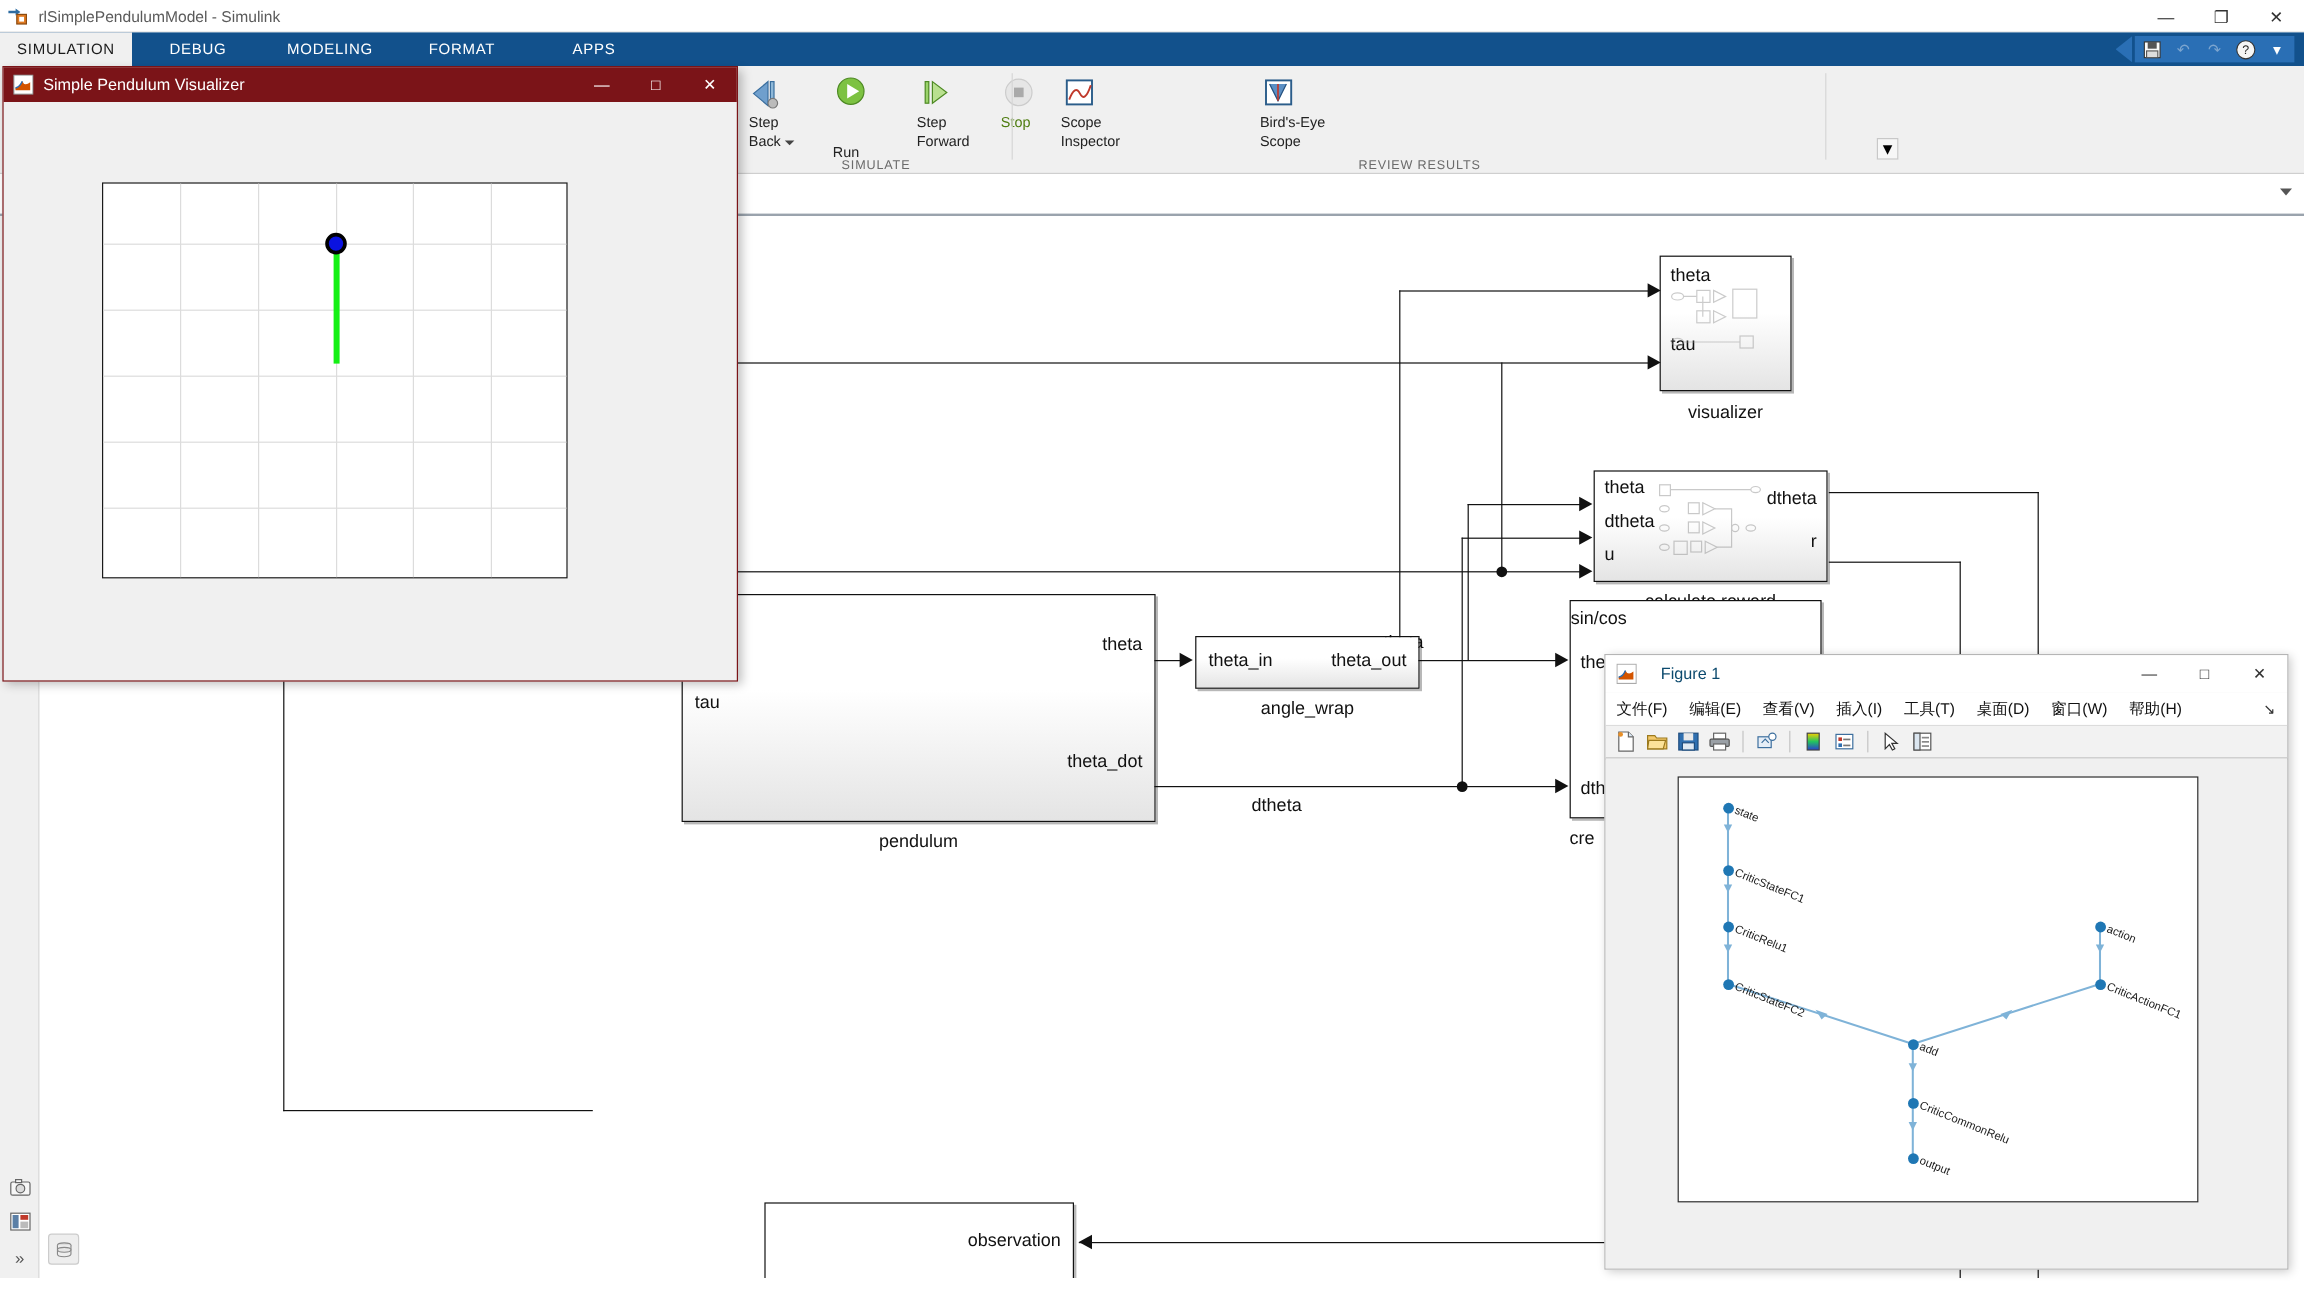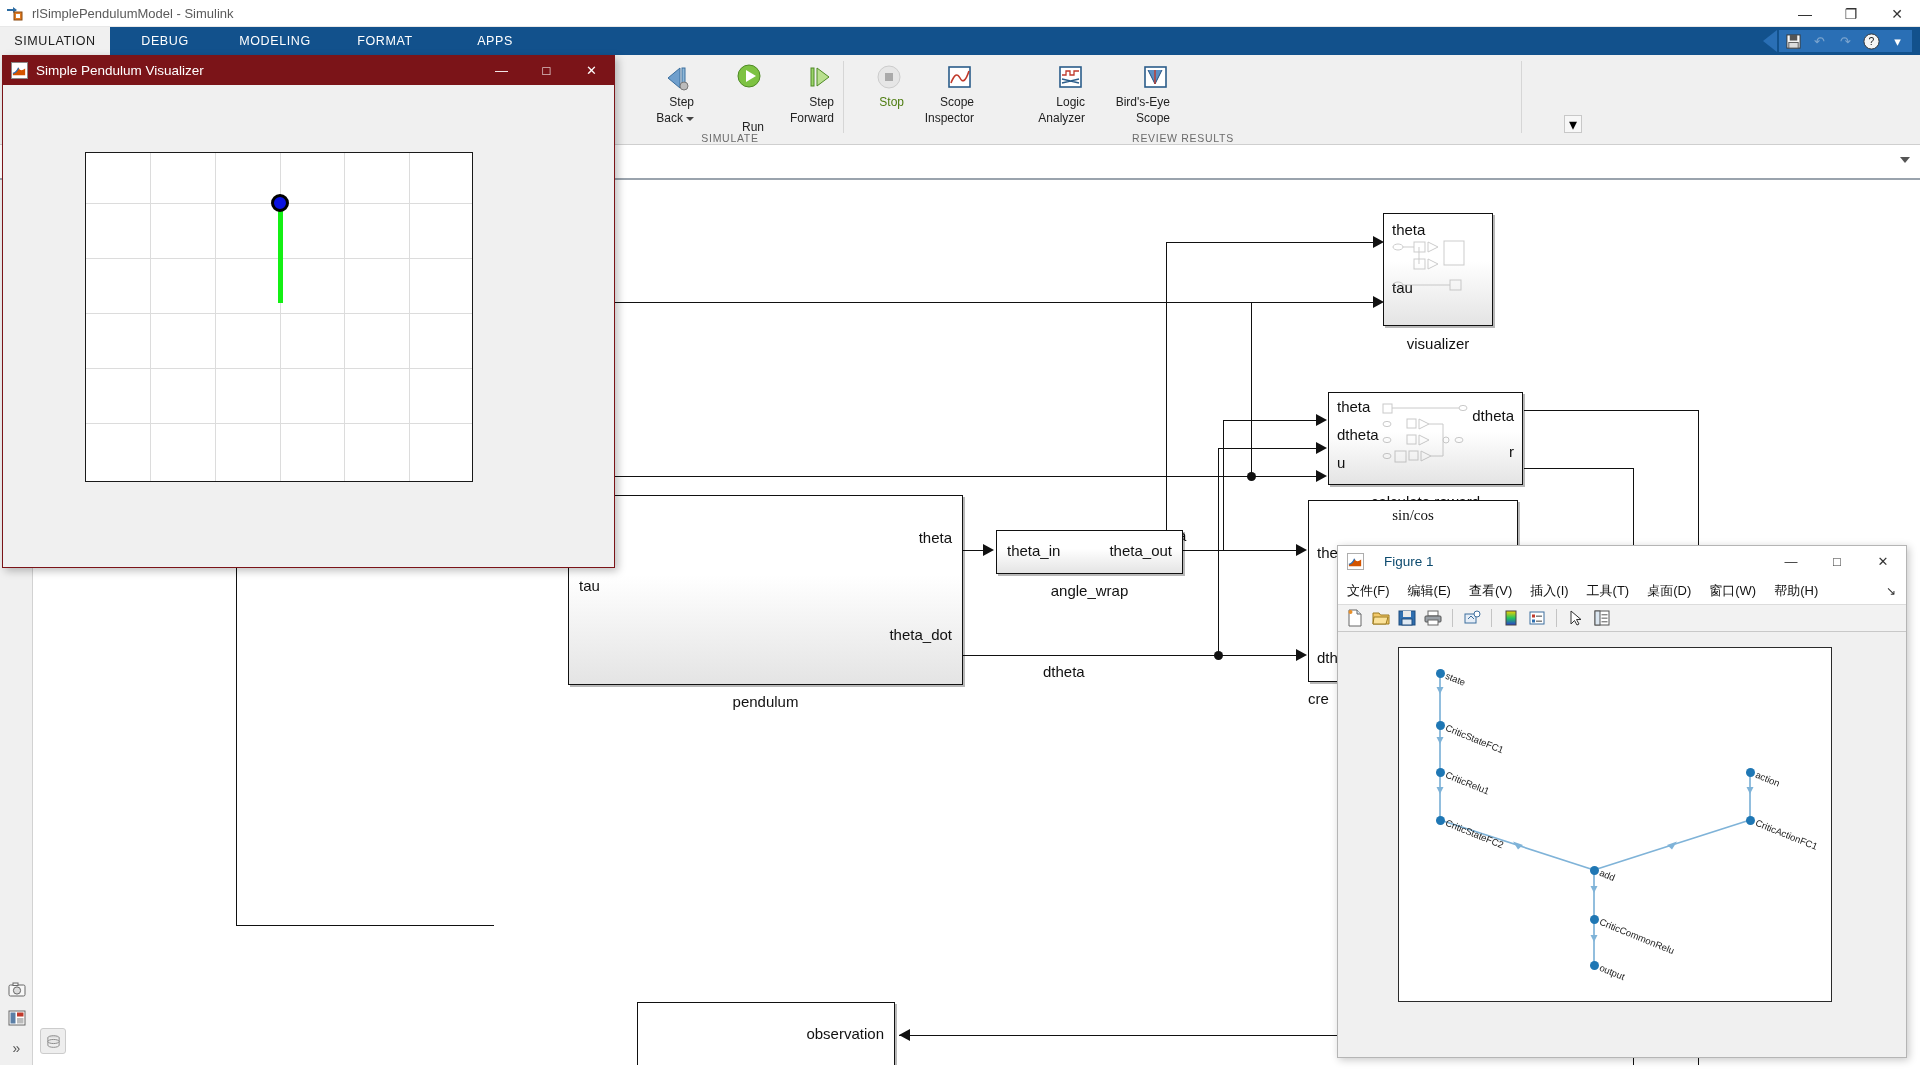--- a/index.html
+++ b/index.html
@@ -61,21 +61,21 @@
     background: #f0f0f0; border-bottom: 1px solid #cfcfcf;
   }
   .ribbon-group { position: absolute; top: 0; height: 90px; }
   .rg-label {
     position: absolute; bottom: 1px; width: 100%; text-align: center;
     font-size: 10.5px; color: #6b6b6b; letter-spacing: .7px;
   }
   .rg-sep { position: absolute; top: 6px; width: 1px; height: 72px; background: #d6d6d6; }
   .rbtn {
     position: absolute; top: 4px; width: 70px; height: 70px;
-    display: flex; flex-direction: column; align-items: flex-end; justify-content: flex-start;
+    display: flex; flex-direction: column; align-items: flex-start; justify-content: flex-start;
     font-size: 12px; color: #222; cursor: default; padding-top: 4px;
   }
   .rbtn.disabled { color: #4d7c0f; }
   .rbtn .lbl { line-height: 13px; text-align: center; margin-top: 3px; }
   .rbtn .ico { height: 30px; display: flex; align-items: center; justify-content: center; }
   .caretdn { width:0;height:0;border-left:4px solid transparent;border-right:4px solid transparent;
              border-top:4px solid #444; display:inline-block; margin-left:3px; vertical-align:middle;}
 
   .ribbon-expand {
     position: absolute; right: 338px; top: 60px; width: 18px; height: 18px;
@@ -319,31 +319,20 @@
       <div class="rbtn" style="left:40px;width:90px;">
         <span class="ico">
           <svg width="30" height="28" viewBox="0 0 30 28">
             <rect x="5" y="3" width="21" height="20" fill="#fff" stroke="#2b5d8a" stroke-width="1.6"></rect>
             <path d="M7 19 Q12 6 16 14 T25 7" fill="none" stroke="#c0392b" stroke-width="1.6"></path>
           </svg>
         </span>
         <span class="lbl">Scope</span>
         <span class="lbl">Inspector</span>
       </div>
-      <div class="rbtn" style="left:121px;width:120px;">
-        <span class="ico">
-          <svg width="30" height="28" viewBox="0 0 30 28">
-            <rect x="5" y="3" width="21" height="20" fill="#fff" stroke="#2b5d8a" stroke-width="1.6"></rect>
-            <path d="M7 11 L11 11 L11 7 L15 7 L15 11 L19 11 L19 7 L24 7" fill="none" stroke="#c0392b" stroke-width="1.3"></path>
-            <path d="M7 19 L24 15 M7 15 L24 19" fill="none" stroke="#2b5d8a" stroke-width="1.3"></path>
-          </svg>
-        </span>
-        <span class="lbl">Logic</span>
-        <span class="lbl">Analyzer</span>
-      </div>
       <div class="rbtn" style="left:206px;width:120px;">
         <span class="ico">
           <svg width="30" height="28" viewBox="0 0 30 28">
             <rect x="5" y="3" width="21" height="20" fill="#fff" stroke="#2b5d8a" stroke-width="1.6"></rect>
             <path d="M8 6 L15 20 L22 6" fill="#5b8fc4" stroke="#24507e"></path>
             <path d="M15 6 L15 20" stroke="#c0392b" stroke-width="1.4"></path>
           </svg>
         </span>
         <span class="lbl">Bird's-Eye</span>
         <span class="lbl">Scope</span>
@@ -506,21 +495,21 @@
         <rect x="28" y="49" width="9" height="9" fill="none" stroke="#888"></rect>
         <path d="M40 49 L50 54 L40 59 Z" fill="none" stroke="#888"></path>
         <path d="M48 22 L62 22 L62 54 L50 54" fill="none" stroke="#888"></path>
         <circle cx="65" cy="38" r="3" fill="none" stroke="#888"></circle>
         <ellipse cx="78" cy="38" rx="4" ry="2.6" fill="none" stroke="#888"></ellipse>
       </svg>
     </div>
     <div class="blk-caption" style="left:1285px;top:313px;width:215px;">calculate reward</div>
 
     <div class="sbox" style="left:1275px;top:320px;width:210px;height:182px;background:#fff;">
-      <span class="pin" style="left:0;right:0;top:6px;text-align:center;font-family:Liberation Serif, serif;">sin/cos</span>
+      <span class="pin" style="left:0;right:0;top:6px;text-align:left;">sin/cos</span>
       <span class="pin" style="left:8px;top:43px;">theta</span>
       <span class="pin" style="left:8px;top:148px;">dtheta</span>
       <span class="subsys-mark">
         <svg width="14" height="14" viewBox="0 0 14 14">
             <rect x="0" y="3" width="8" height="8" fill="#bdbdbd" stroke="#999"></rect>
             <rect x="4" y="0" width="8" height="8" fill="#d6d6d6" stroke="#999"></rect>
           </svg>
         <svg width="12" height="14" viewBox="0 0 12 14">
             <path d="M5 0 h3 v8 h3 L6.5 14 L1 8 h4 z" fill="#cfcfcf" stroke="#aaa"></path>
           </svg>

